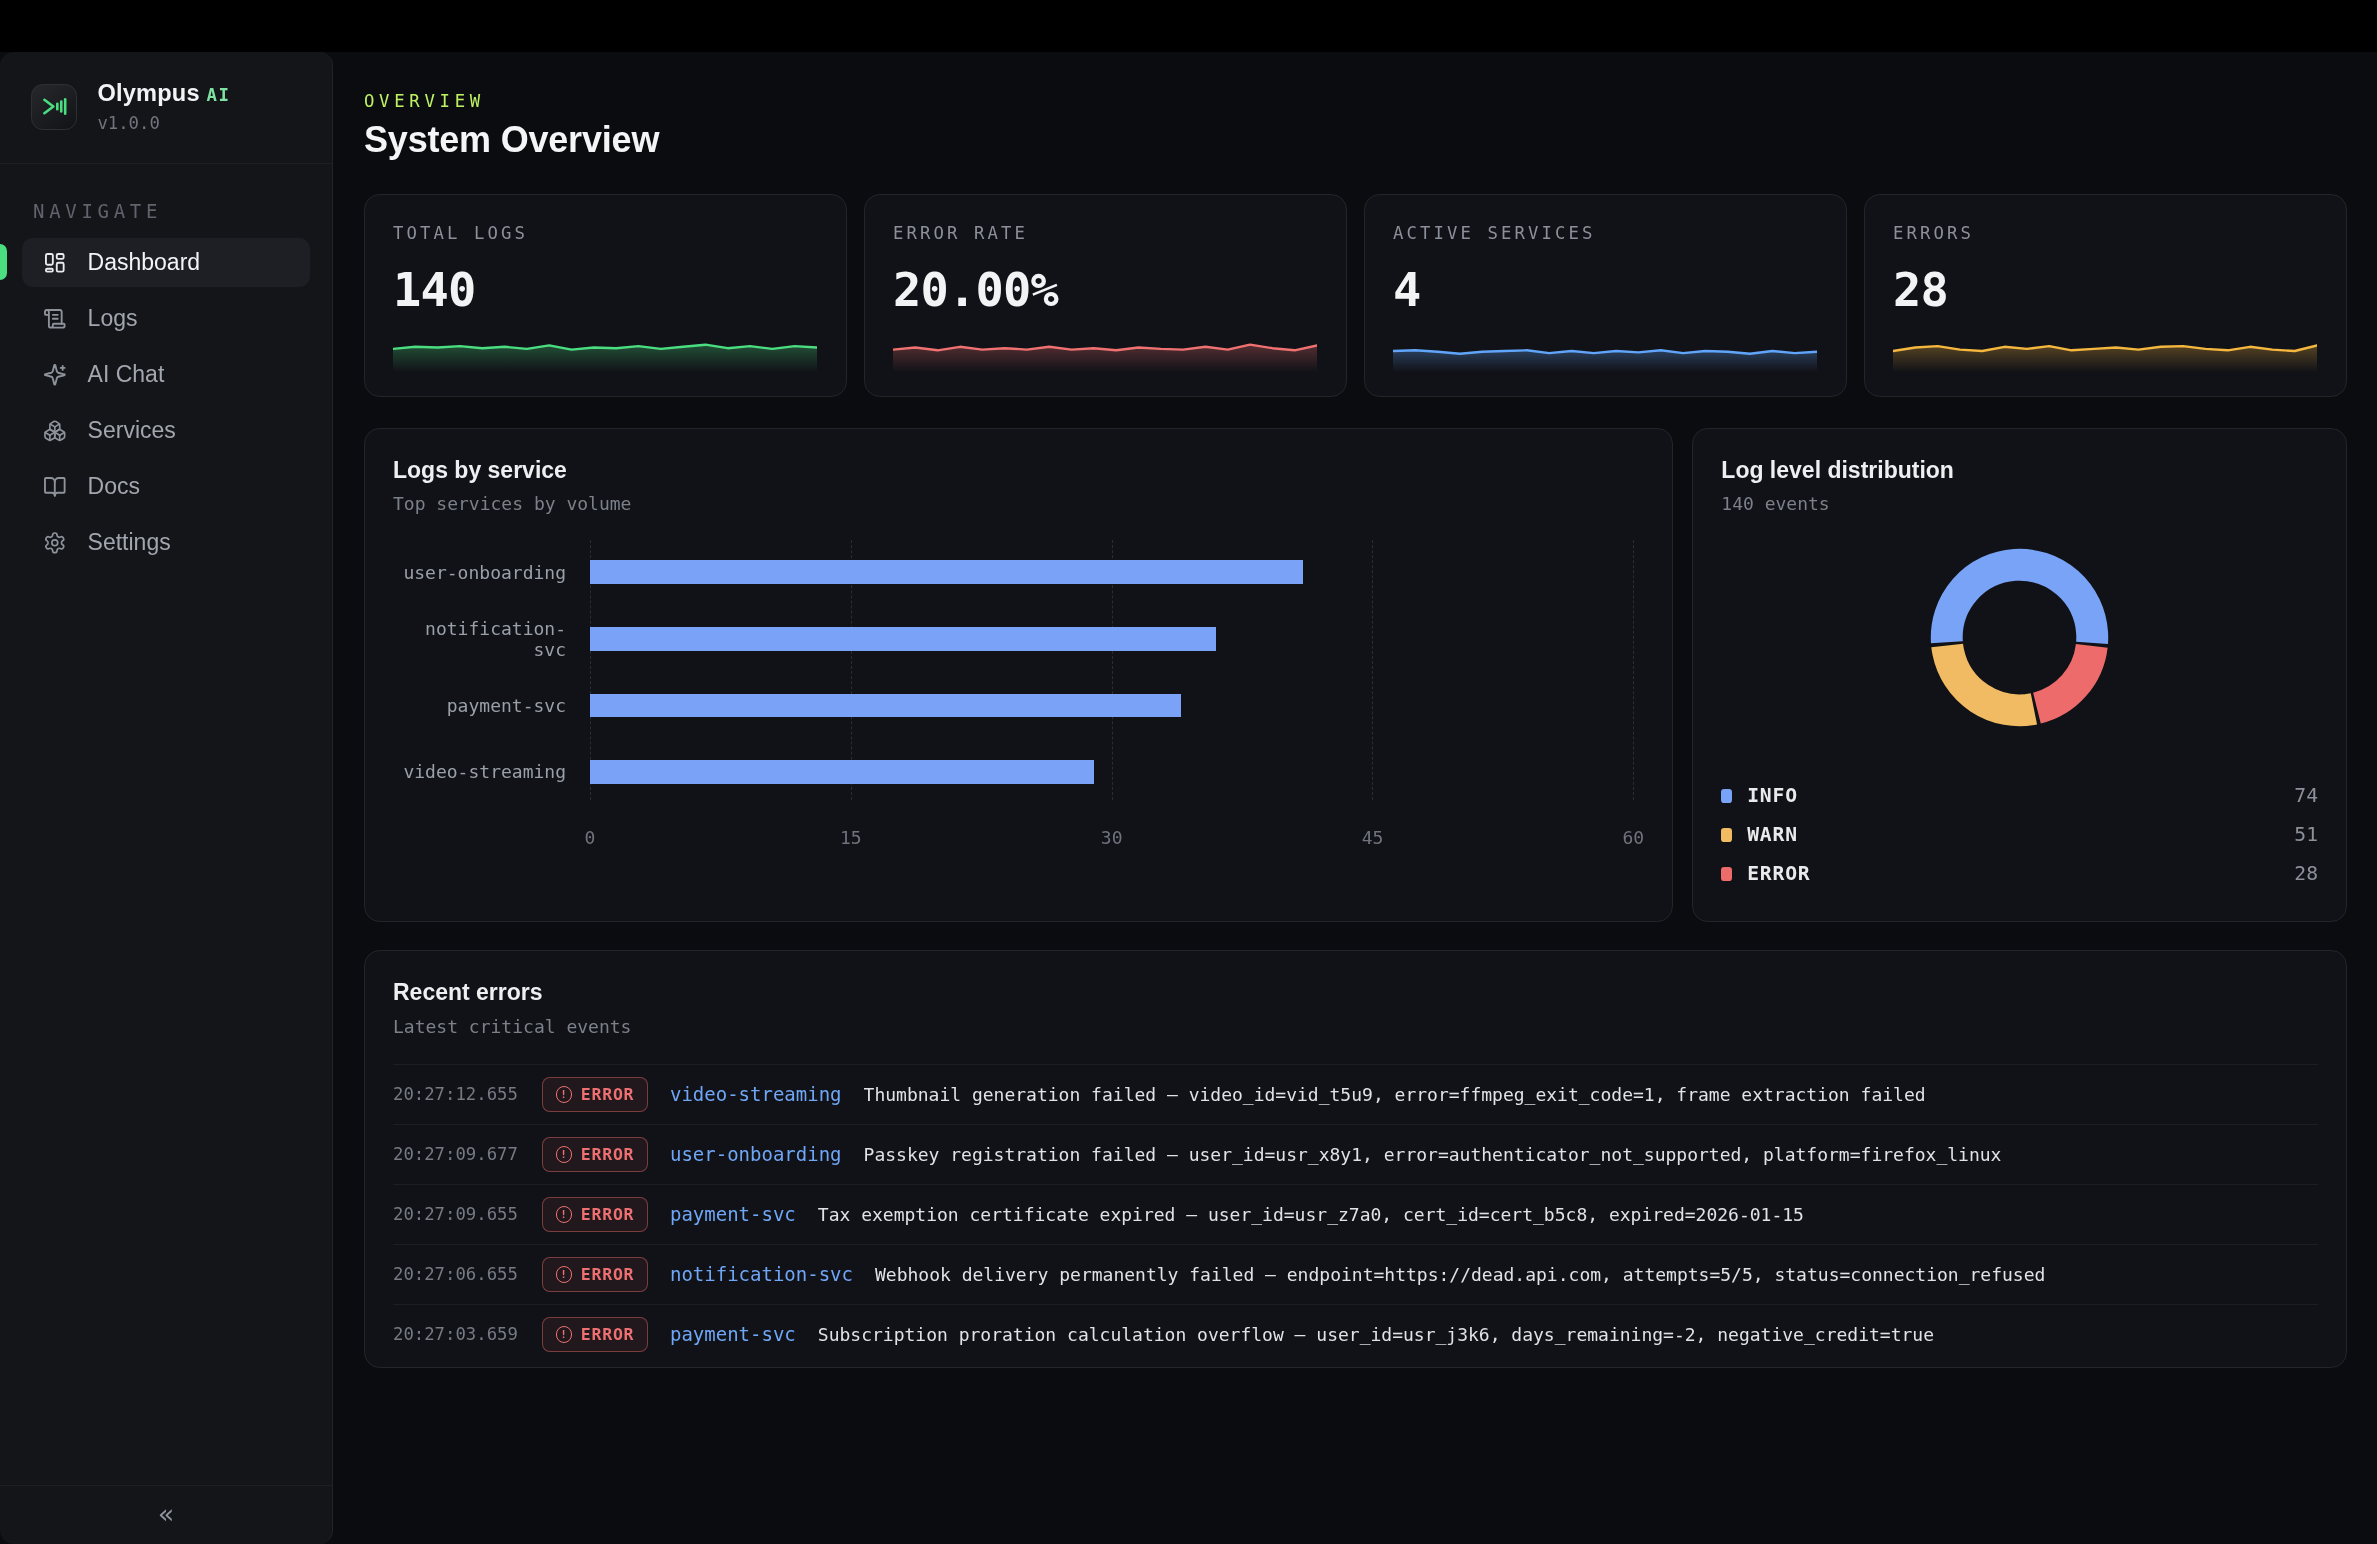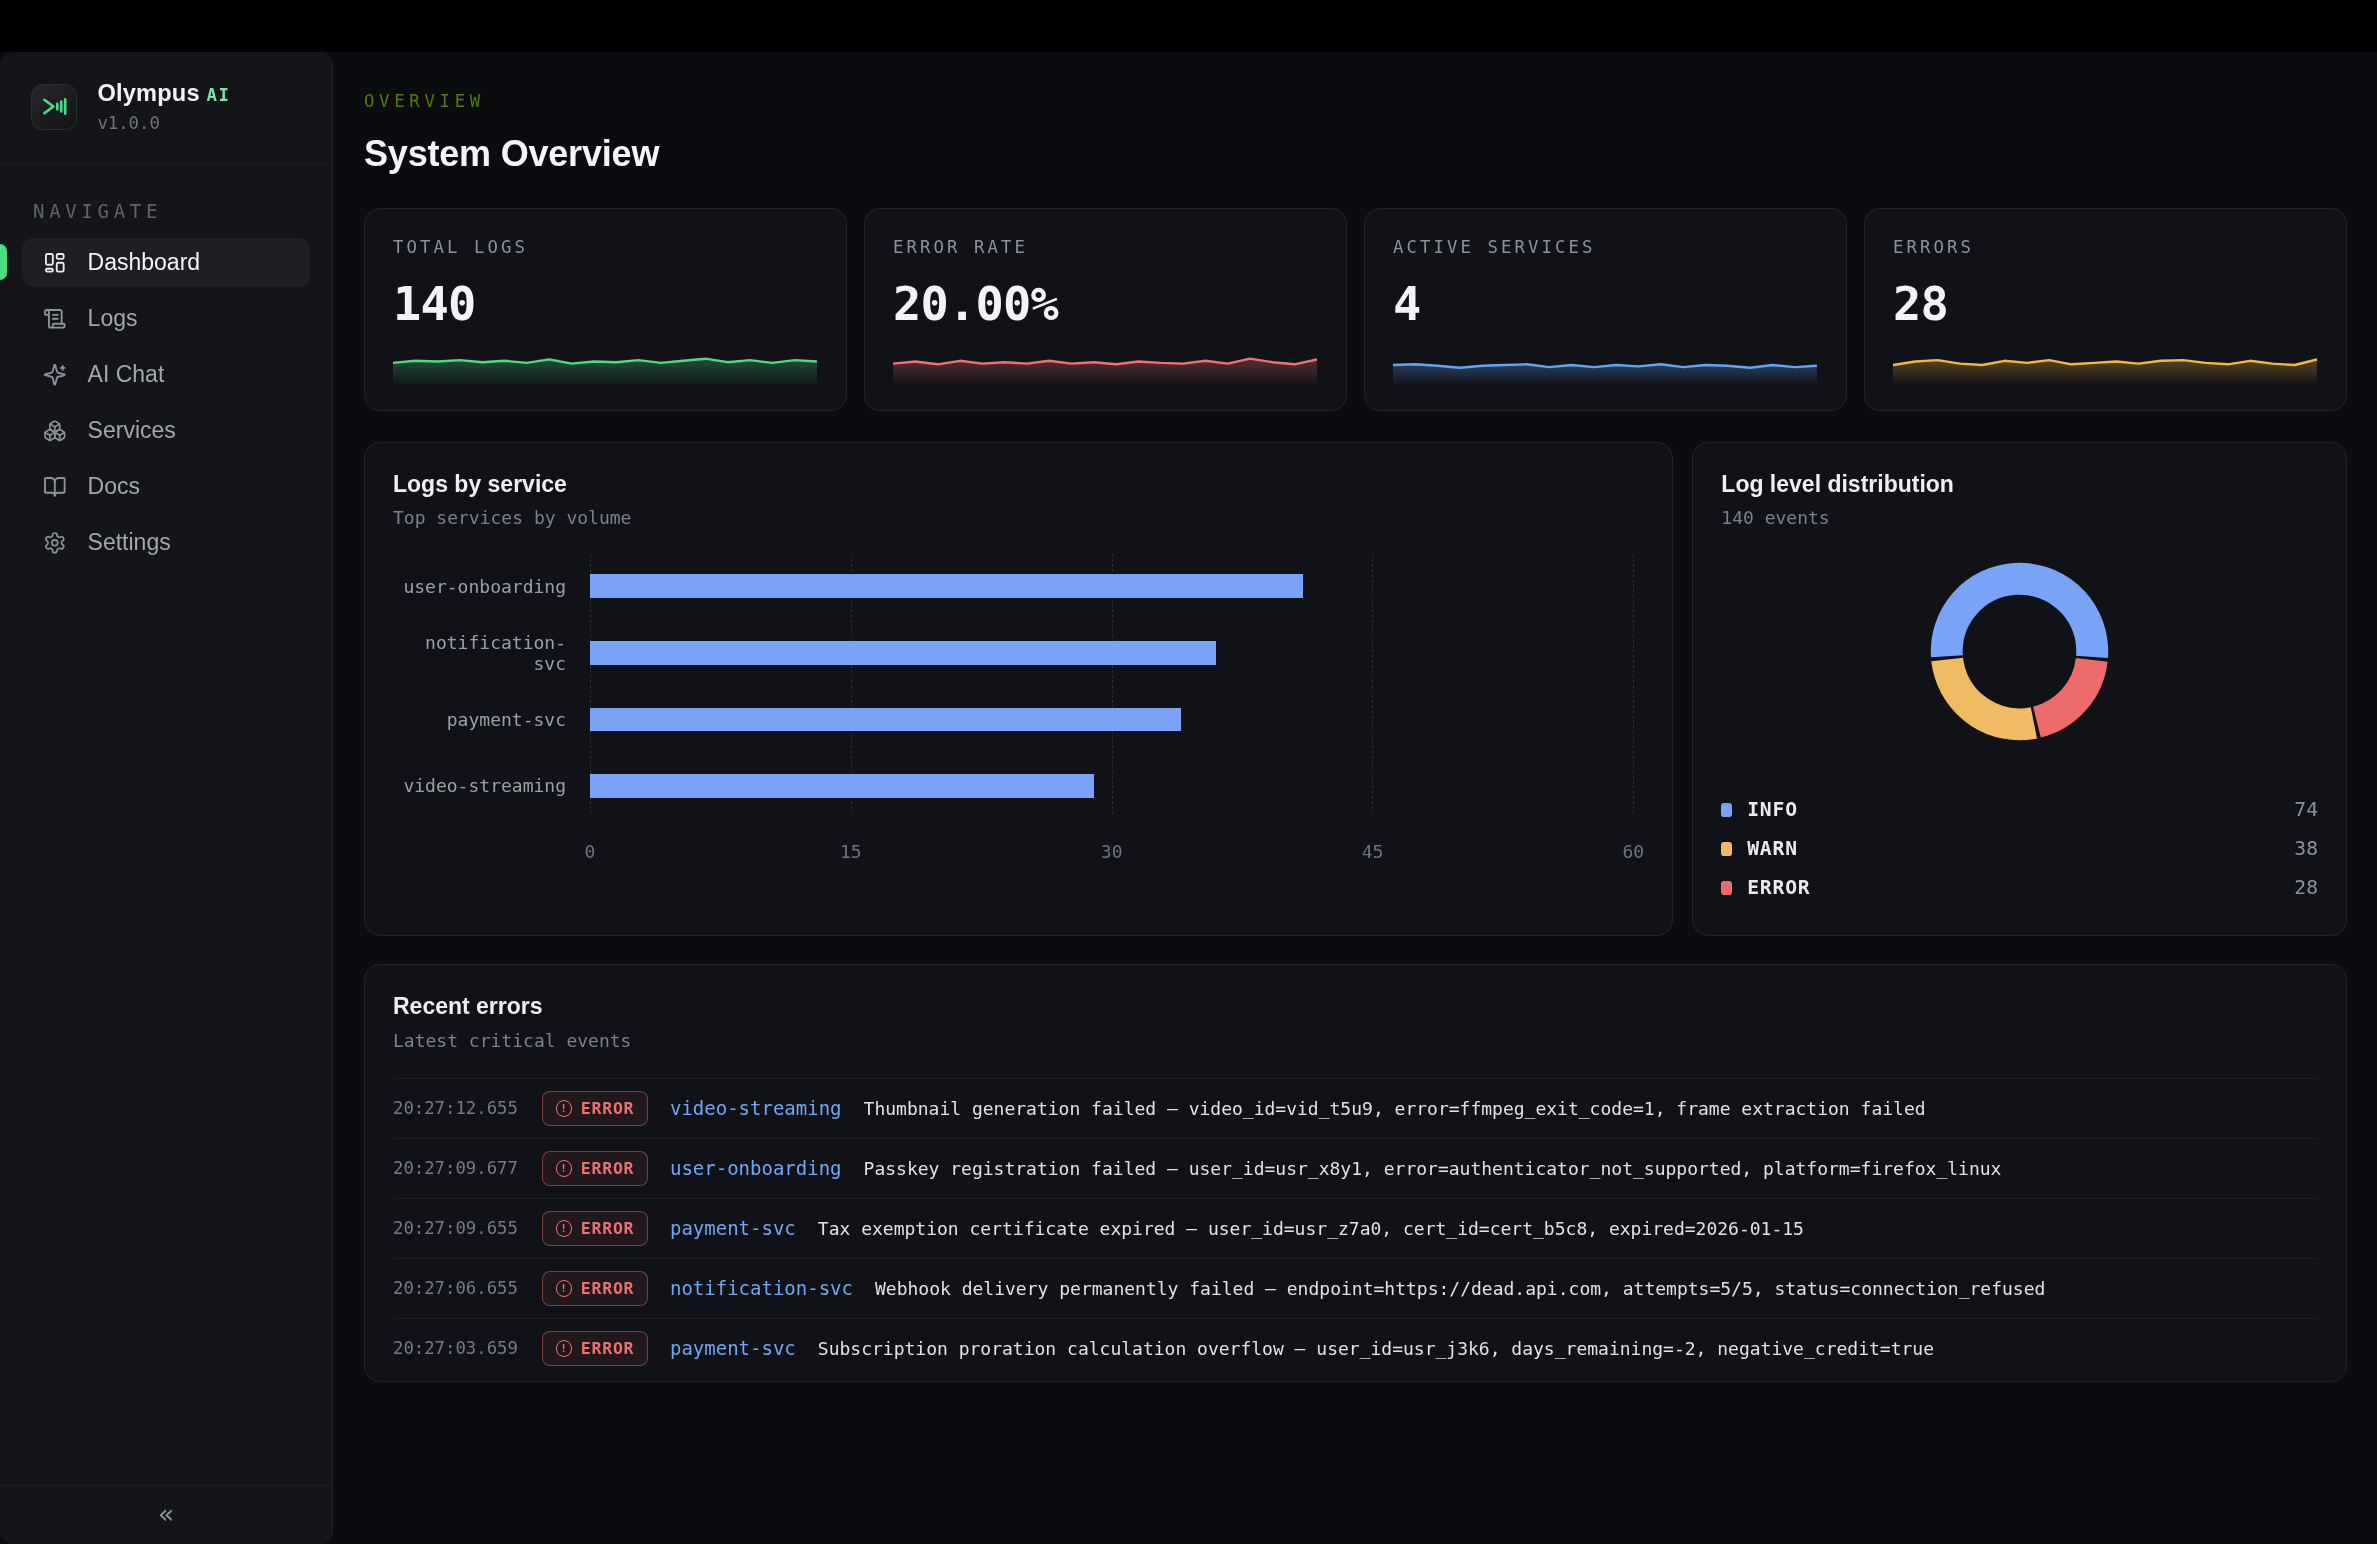--- a/index.html
+++ b/index.html
@@ -72,21 +72,21 @@
     width:36px; height:36px; border-radius:50%;
     background:linear-gradient(140deg,#ee90b5 10%,#b18cf0 85%);
     color:#fff; font-size:15px; font-weight:700;
     display:flex; align-items:center; justify-content:center; letter-spacing:0.4px;
     cursor:pointer;
   }
 
   .content { padding:39px 30px 0 31px; }
   .eyebrow {
     font-family:"DejaVu Sans Mono", monospace; font-size:17.3px;
-    color:#4d7c0f; letter-spacing:4.7px; margin-bottom:22px;
+    color:#bef264; letter-spacing:4.7px; margin-bottom:8px;
   }
   .page-title { font-size:36px; font-weight:700; color:#f4f5f7; letter-spacing:-0.2px; margin-bottom:33px; }
 
   
   .card {
     background:#111217; border:1.6px solid #24252b; border-radius:15.7px;
   }
   .kpis { display:grid; grid-template-columns:repeat(4,1fr); gap:17px; margin-bottom:31px; }
   .kpi-card { height:203px; padding:28px; position:relative; }
   .kpi-label {
@@ -379,21 +379,21 @@
           </div>
           <div class="legend">
             <div class="legend-row">
               <span class="legend-swatch" style="background: rgb(121, 163, 246);"></span>
               <span class="legend-label">INFO</span>
               <span class="legend-value">74</span>
             </div>
             <div class="legend-row">
               <span class="legend-swatch" style="background: rgb(240, 187, 98);"></span>
               <span class="legend-label">WARN</span>
-              <span class="legend-value">38</span>
+              <span class="legend-value">51</span>
             </div>
             <div class="legend-row">
               <span class="legend-swatch" style="background: rgb(238, 107, 107);"></span>
               <span class="legend-label">ERROR</span>
               <span class="legend-value">28</span>
             </div>
           </div>
         </div>
       </section>
 

